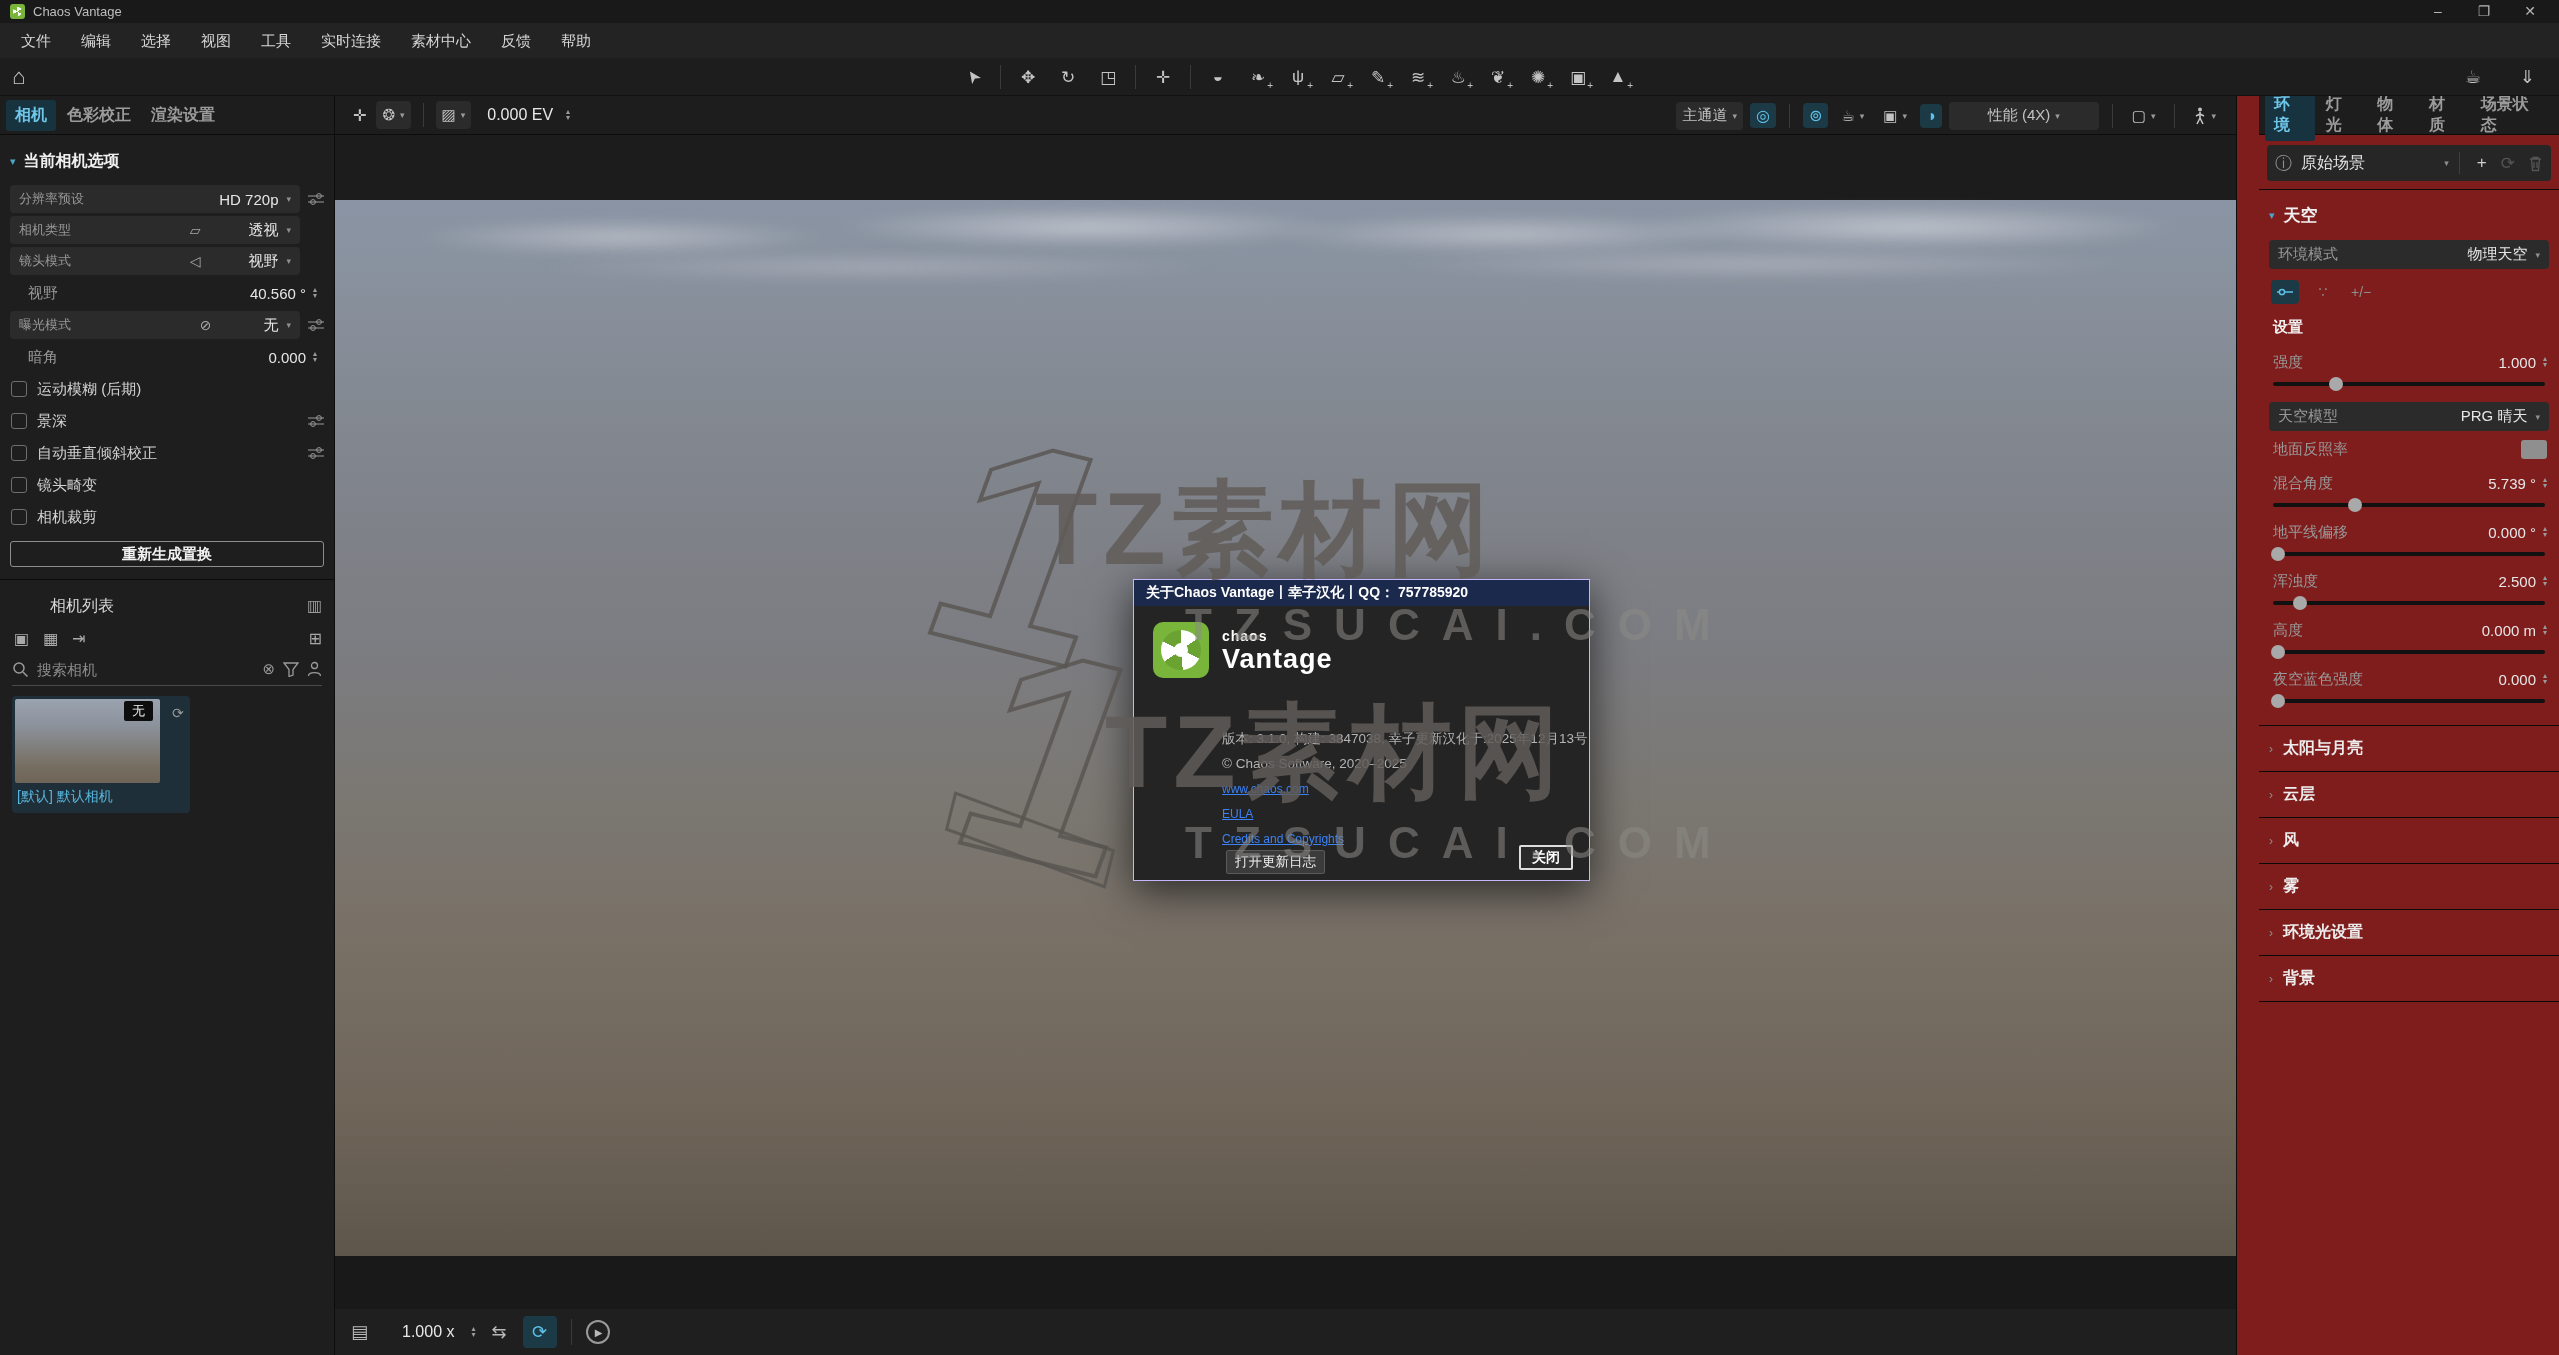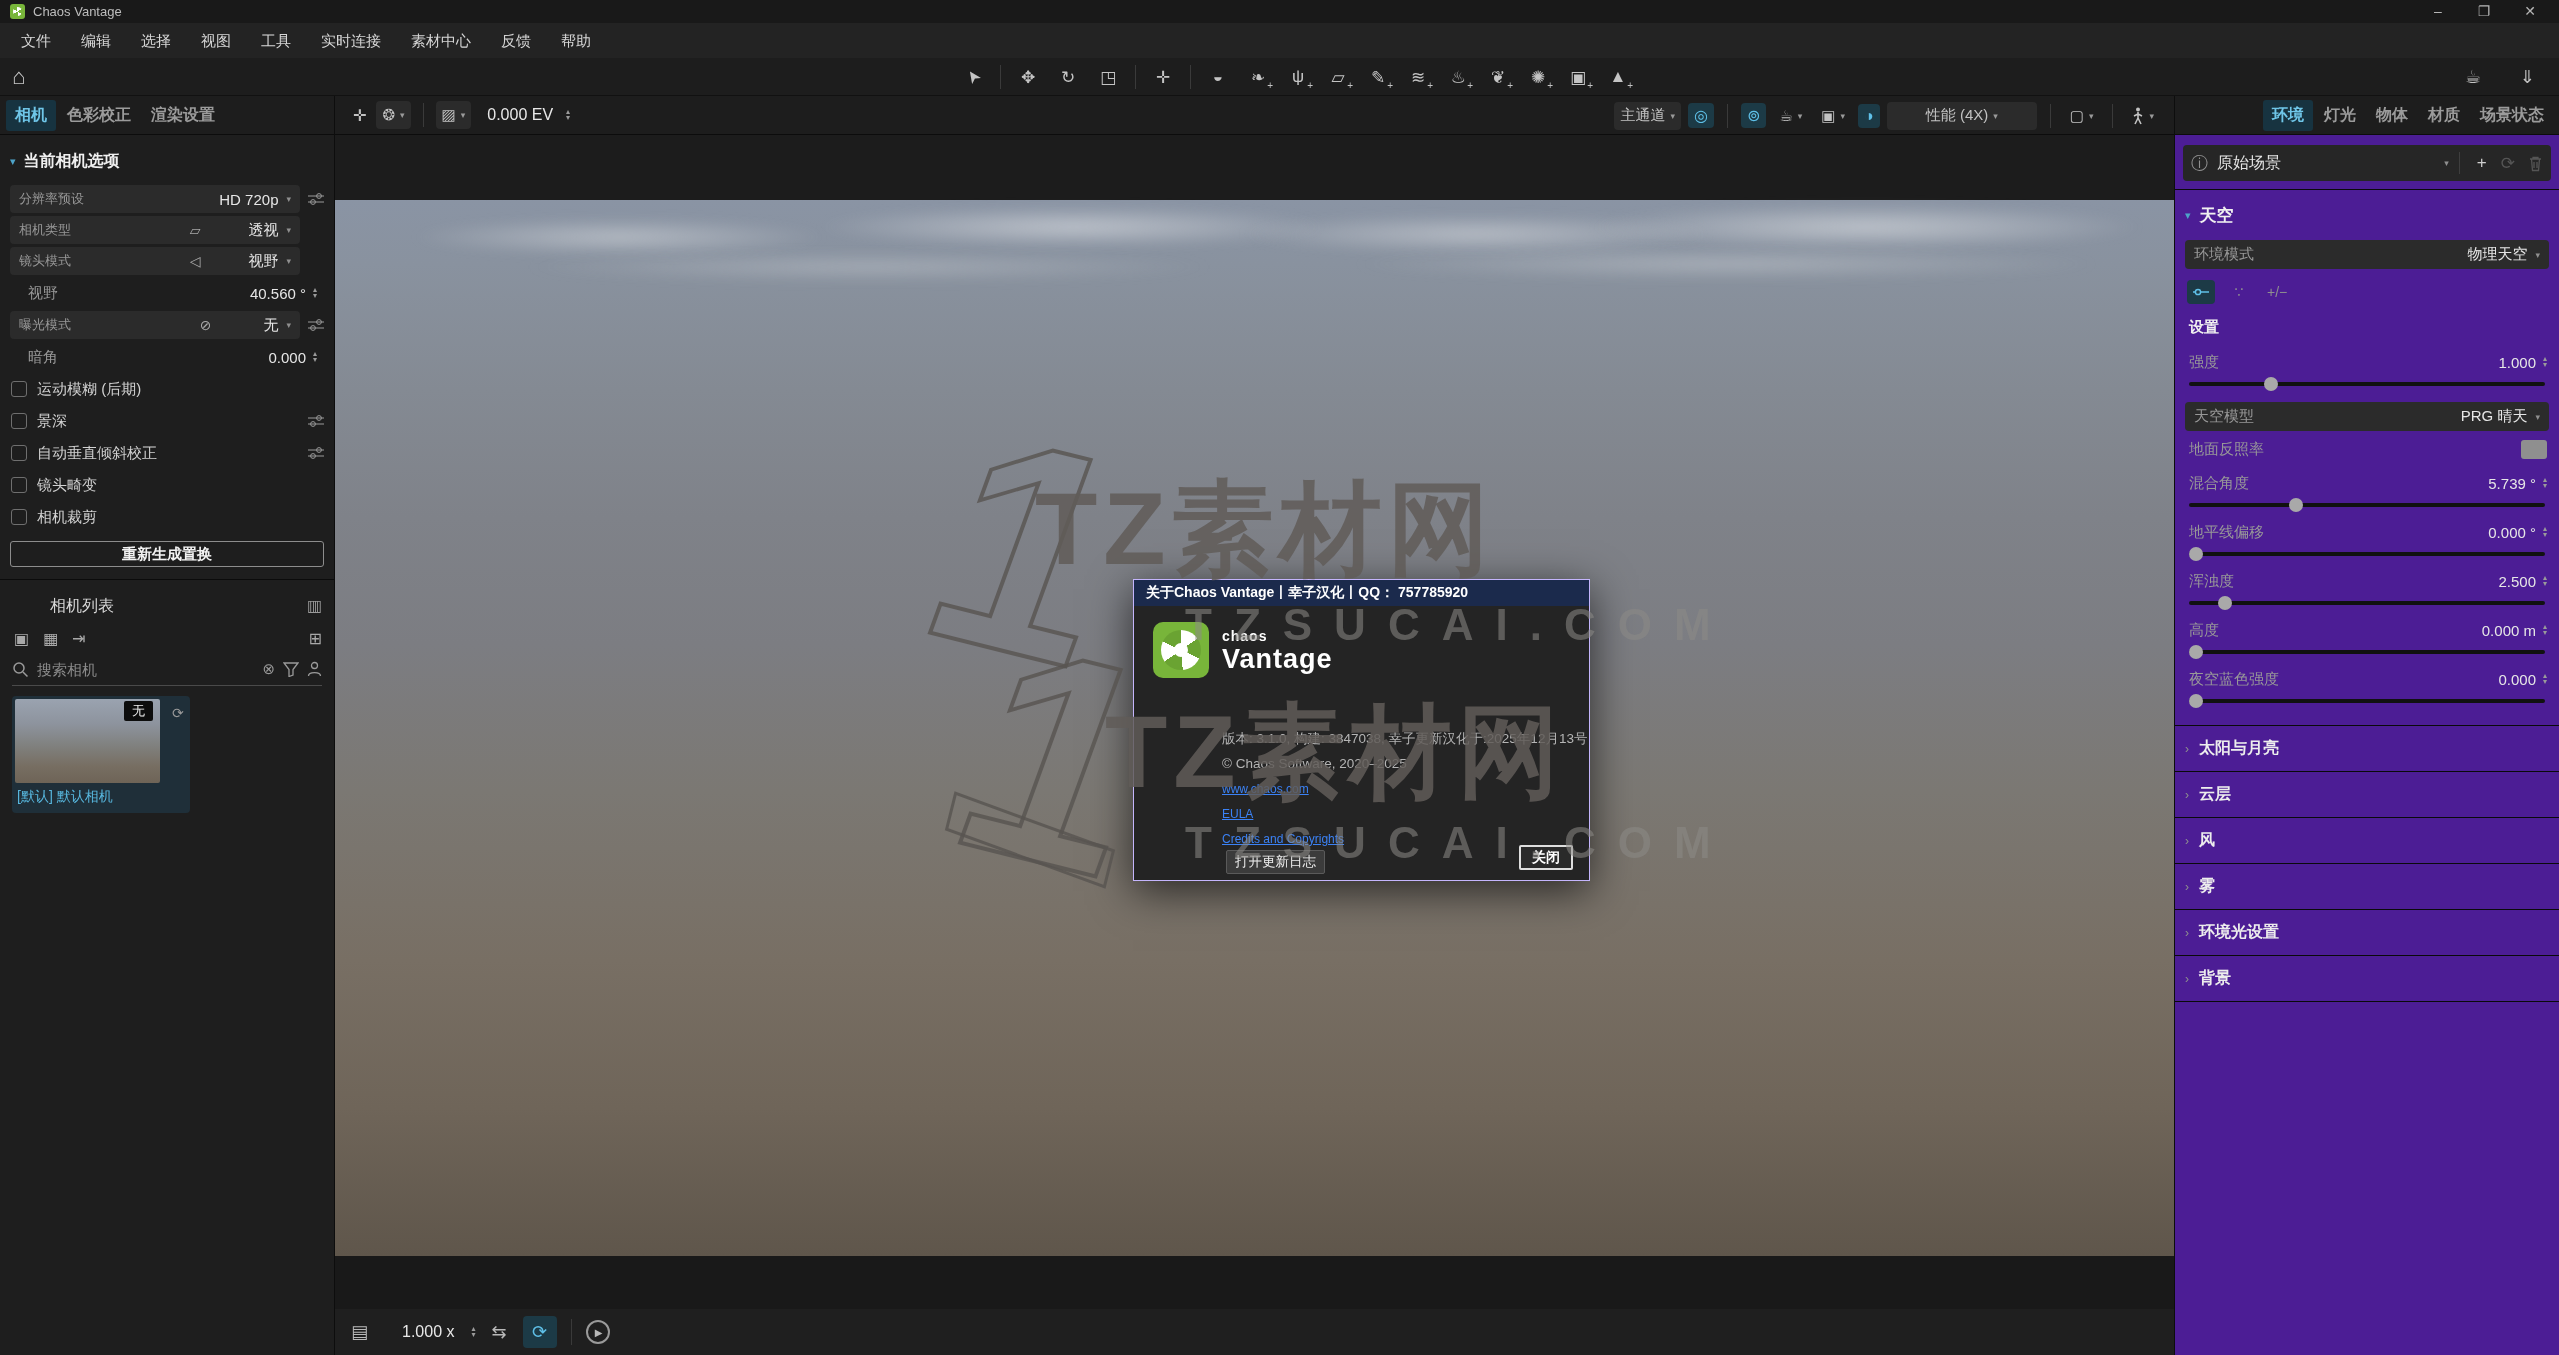--- a/index.html
+++ b/index.html
@@ -27,21 +27,21 @@
   .tool { width:36px; height:30px; display:flex; align-items:center; justify-content:center; color:#c4c4c4; font-size:17px; position:relative; }
   .tool.add::after { content:'+'; position:absolute; right:3px; bottom:1px; font-size:10px; color:#c4c4c4; }
   .tsep { width:1px; height:24px; background:#3a3a3a; margin:0 5px; }
   .toolright { position:absolute; right:14px; top:0; height:38px; display:flex; align-items:center; gap:18px; }
   .toolright .tool { font-size:18px; }
 
   
   .mainrow { flex:1; display:flex; min-height:0; }
   .leftcol { width:335px; background:#1e1e1e; border-right:1px solid #0d0d0d; display:flex; flex-direction:column; }
   .centercol { flex:1; display:flex; flex-direction:column; background:#1c1c1c; min-width:0; }
-  .rightcol { width:385px; background:#4c1d95; border-left:1px solid #0d0d0d; display:flex; flex-direction:column; }
+  .rightcol { width:323px; background:#7f1d1d; border-left:1px solid #0d0d0d; display:flex; flex-direction:column;padding-left:22px; }
 
   
   .tabrow { height:39px; background:#1d1d1d; border-bottom:1px solid #0c0c0c; display:flex; align-items:center; padding:0 6px; gap:2px; flex:0 0 auto; }
   .tab { font-size:16px; font-weight:bold; color:#9b9b9b; padding:5px 9px; border-radius:3px; }
   .tab.active { color:#6fc6e8; background:#173340; }
   .tabrow.right { justify-content:flex-end; }
 
   
   .lsection { padding:8px 0 0 0; }
   .sechead { display:flex; align-items:center; gap:8px; padding:8px 10px 10px 10px; }

